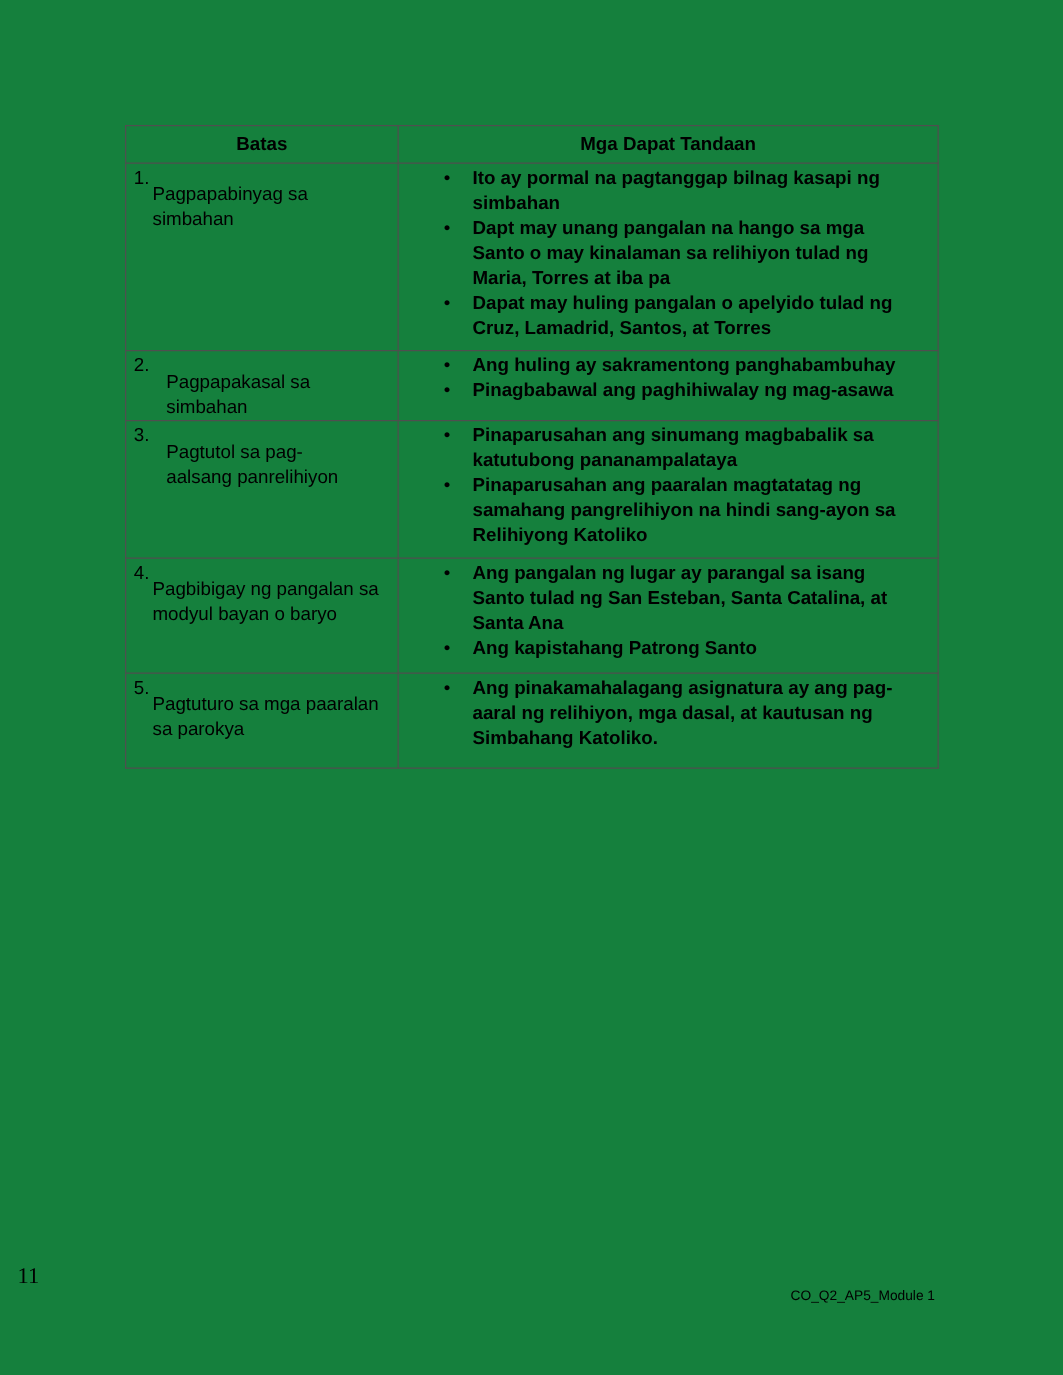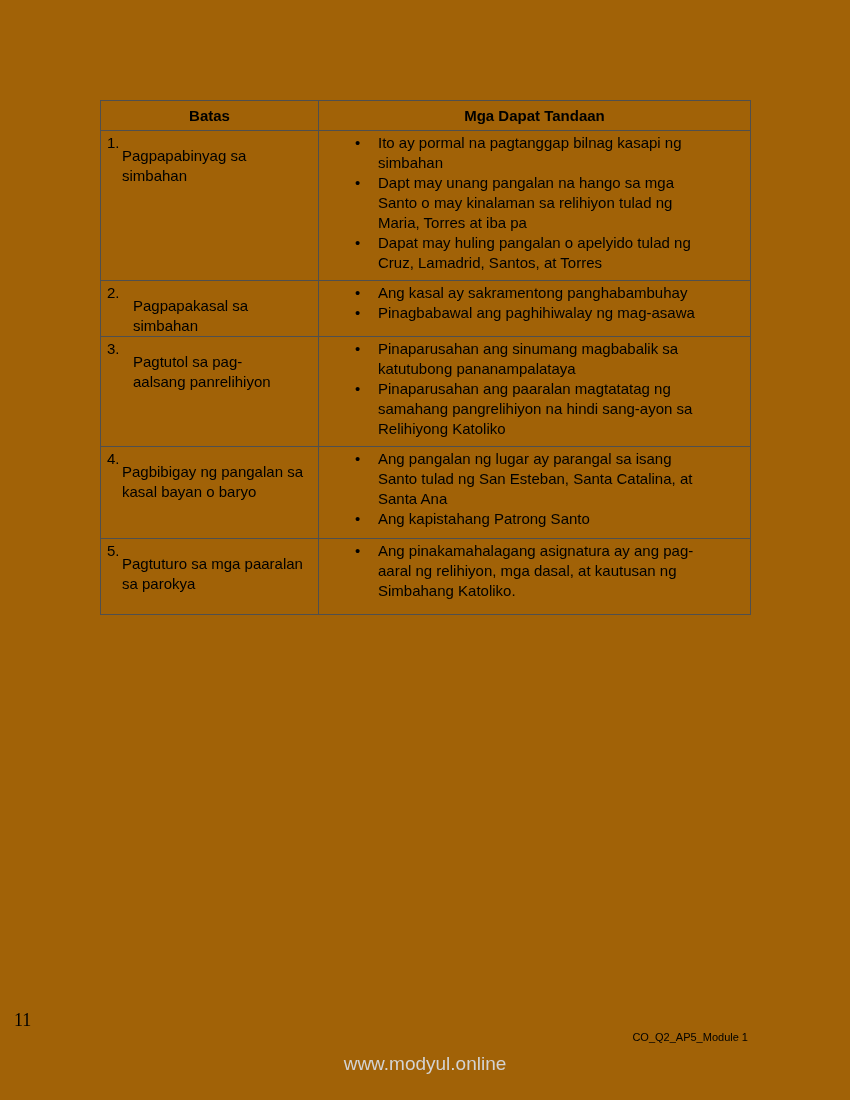--- a/index.html
+++ b/index.html
@@ -1,20 +1,20 @@
 <!DOCTYPE html>
 <html lang="fil"><head>
 <meta charset="utf-8">
 <style>
   html, body { margin: 0; padding: 0; background: #ffffff; }
   .page {
     position: relative;
     width: 850px;
     height: 1100px;
-    background: #a16207;
+    background: #15803d;
     font-family: "Liberation Sans", "DejaVu Sans", sans-serif;
     color: #000000;
     overflow: hidden;
   }
 
   
   table.batas-table {
     position: absolute;
     left: 100px;
     top: 100px;
@@ -48,21 +48,21 @@
   td.col2 { padding: 2px 4px 0 0; }
 
   .num-row { display: flex; align-items: flex-start; }
   .num { flex: 0 0 15px; }
   .num.wide { flex: 0 0 26px; }
   .txt { flex: 1; white-space: pre-line; margin-top: 13px; }
 
   ul.bullets { margin: 0; padding: 0 0 0 36px; list-style: none; }
   ul.bullets li { display: flex; align-items: flex-start; }
   .bullet { flex: 0 0 23px; }
-  .btxt { flex: 1; white-space: pre-line; padding-right: 4px; }
+  .btxt { flex: 1; white-space: pre-line; padding-right: 4px; font-weight: bold; }
 
   
   .page-number {
     position: absolute;
     top: 1010px;
     left: 0;
     width: 100%;
     text-align: left;
     font-family: "Liberation Serif", "DejaVu Serif", serif;
     font-size: 18px;
@@ -140,21 +140,21 @@
           <div class="num-row">
             <span class="num wide">2.</span>
             <span class="txt">Pagpapakasal sa
 simbahan</span>
           </div>
         </td>
         <td class="col2">
           <ul class="bullets">
             <li>
               <span class="bullet">•</span>
-              <span class="btxt">Ang kasal ay sakramentong panghabambuhay</span>
+              <span class="btxt">Ang huling ay sakramentong panghabambuhay</span>
             </li>
             <li>
               <span class="bullet">•</span>
               <span class="btxt">Pinagbabawal ang paghihiwalay ng mag-asawa</span>
             </li>
           </ul>
         </td>
       </tr>
 
       <tr class="h110">
@@ -180,21 +180,21 @@
             </li>
           </ul>
         </td>
       </tr>
 
       <tr class="h92">
         <td class="col1">
           <div class="num-row">
             <span class="num">4.</span>
             <span class="txt">Pagbibigay ng pangalan sa
-kasal bayan o baryo</span>
+modyul bayan o baryo</span>
           </div>
         </td>
         <td class="col2">
           <ul class="bullets">
             <li>
               <span class="bullet">•</span>
               <span class="btxt">Ang pangalan ng lugar ay parangal sa isang
 Santo tulad ng San Esteban, Santa Catalina, at
 Santa Ana</span>
             </li>
@@ -224,15 +224,14 @@
             </li>
           </ul>
         </td>
       </tr>
 
     </tbody>
   </table>
 
   <div class="page-number">11</div>
   <div class="module-code">CO_Q2_AP5_Module 1</div>
-  <div class="watermark">www.modyul.online</div>
 
 </div>
 
 </body></html>

